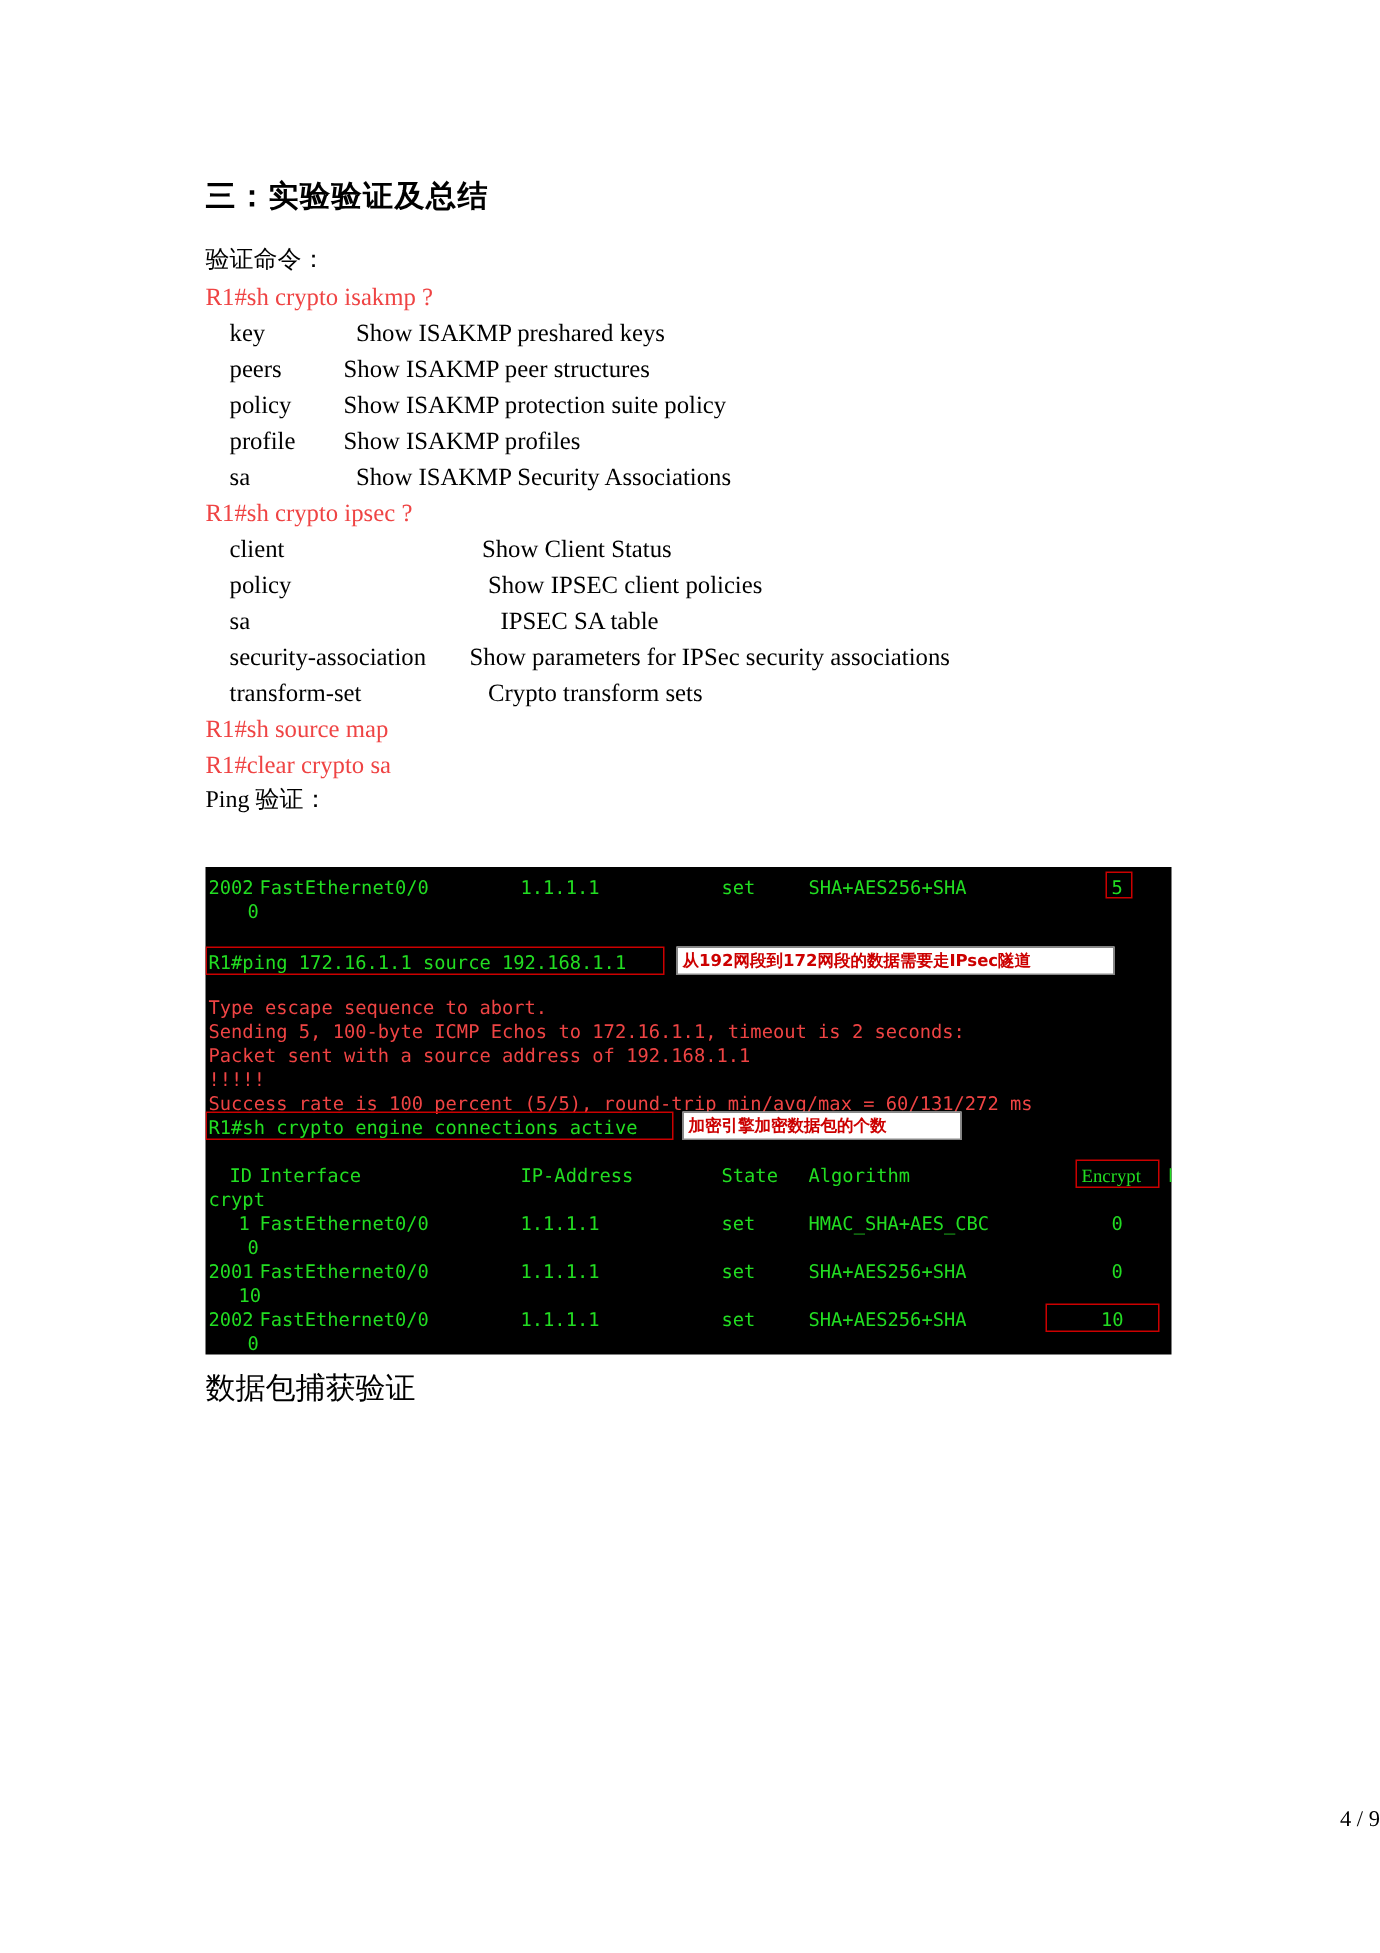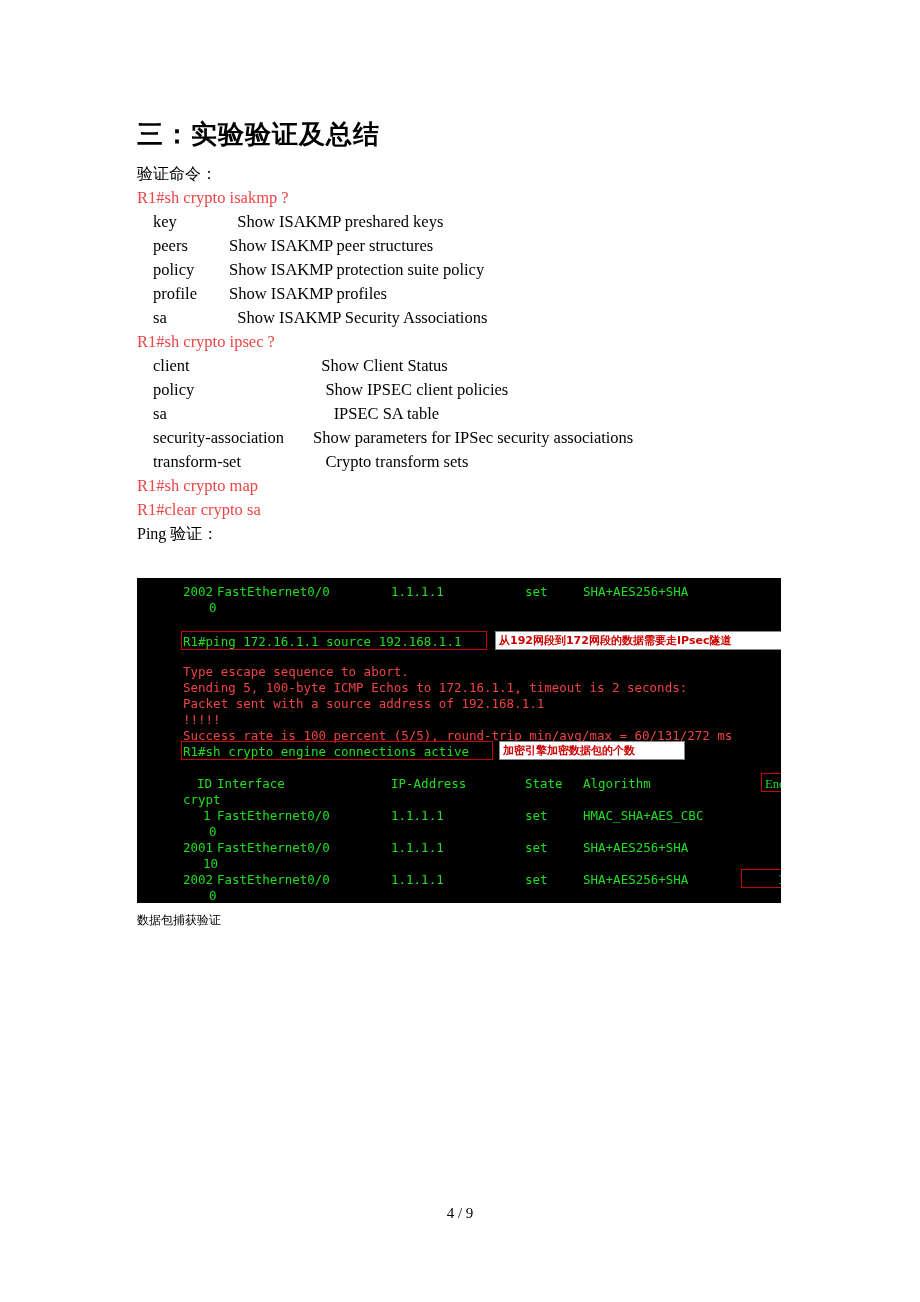--- a/index.html
+++ b/index.html
@@ -32,21 +32,21 @@
     text-align: center;
     font-size: 15.5px;
     letter-spacing: 0.2px;
   }
 
   
   .section-title {
     position: absolute;
     left: 137px;
     top: 117px;
-    font-size: 26px;
+    font-size: 20px;
     font-weight: bold;
     letter-spacing: 1px;
   }
 
   
   .body-block {
     position: absolute;
     left: 137px;
     top: 162px;
     width: 700px;
@@ -92,21 +92,20 @@
     overflow: hidden;
     font-family: "DejaVu Sans Mono", "Liberation Mono", monospace;
     font-size: 12.5px;
     line-height: 16px;
     color: #22dd22;
   }
   .term-inner {
     position: relative;
     width: 528px;
     height: 325px;
-    margin-left: 44px;
   }
   .trow {
     position: absolute;
     left: 2px;
     white-space: pre;
     color: #ef4444;
   }
   .tcol {
     position: absolute;
     white-space: pre;
@@ -129,32 +128,32 @@
     white-space: pre;
     font-weight: bold;
     box-sizing: border-box;
   }
 
   
   .caption {
     position: absolute;
     left: 137px;
     top: 912px;
-    font-size: 12px;
+    font-size: 20px;
     white-space: pre;
     text-align: right;
   }
 
   
   .doc-footer {
     position: absolute;
     left: 0;
     top: 1205px;
     width: 920px;
-    text-align: center;
+    text-align: right;
     font-size: 15px;
     white-space: pre;
   }
 </style>
 </head>
 <body>
 
 <div class="page">
 
 
@@ -177,21 +176,21 @@
     <div class="line cmd">R1#sh crypto ipsec ?</div>
 
     <div class="list-b">
       <div class="line kv"><span class="k">client</span><span class="d">  Show Client Status</span></div>
       <div class="line kv"><span class="k">policy</span><span class="d">   Show IPSEC client policies</span></div>
       <div class="line kv"><span class="k">sa</span><span class="d">     IPSEC SA table</span></div>
       <div class="line kv"><span class="k">security-association</span><span class="d">Show parameters for IPSec security associations</span></div>
       <div class="line kv"><span class="k">transform-set</span><span class="d">   Crypto transform sets</span></div>
     </div>
 
-    <div class="line cmd">R1#sh crypto map</div>
+    <div class="line cmd">R1#sh source map</div>
     <div class="line cmd">R1#clear crypto sa</div>
     <div class="line cjk">Ping 验证：</div>
   </div>
 
   <div class="terminal">
     <div class="term-inner">
 
       <div class="tcol" style="left:2px;  top:6px;">2002</div>
       <div class="tcol" style="left:36px; top:6px;">FastEthernet0/0</div>
       <div class="tcol" style="left:210px;top:6px;">1.1.1.1</div>

